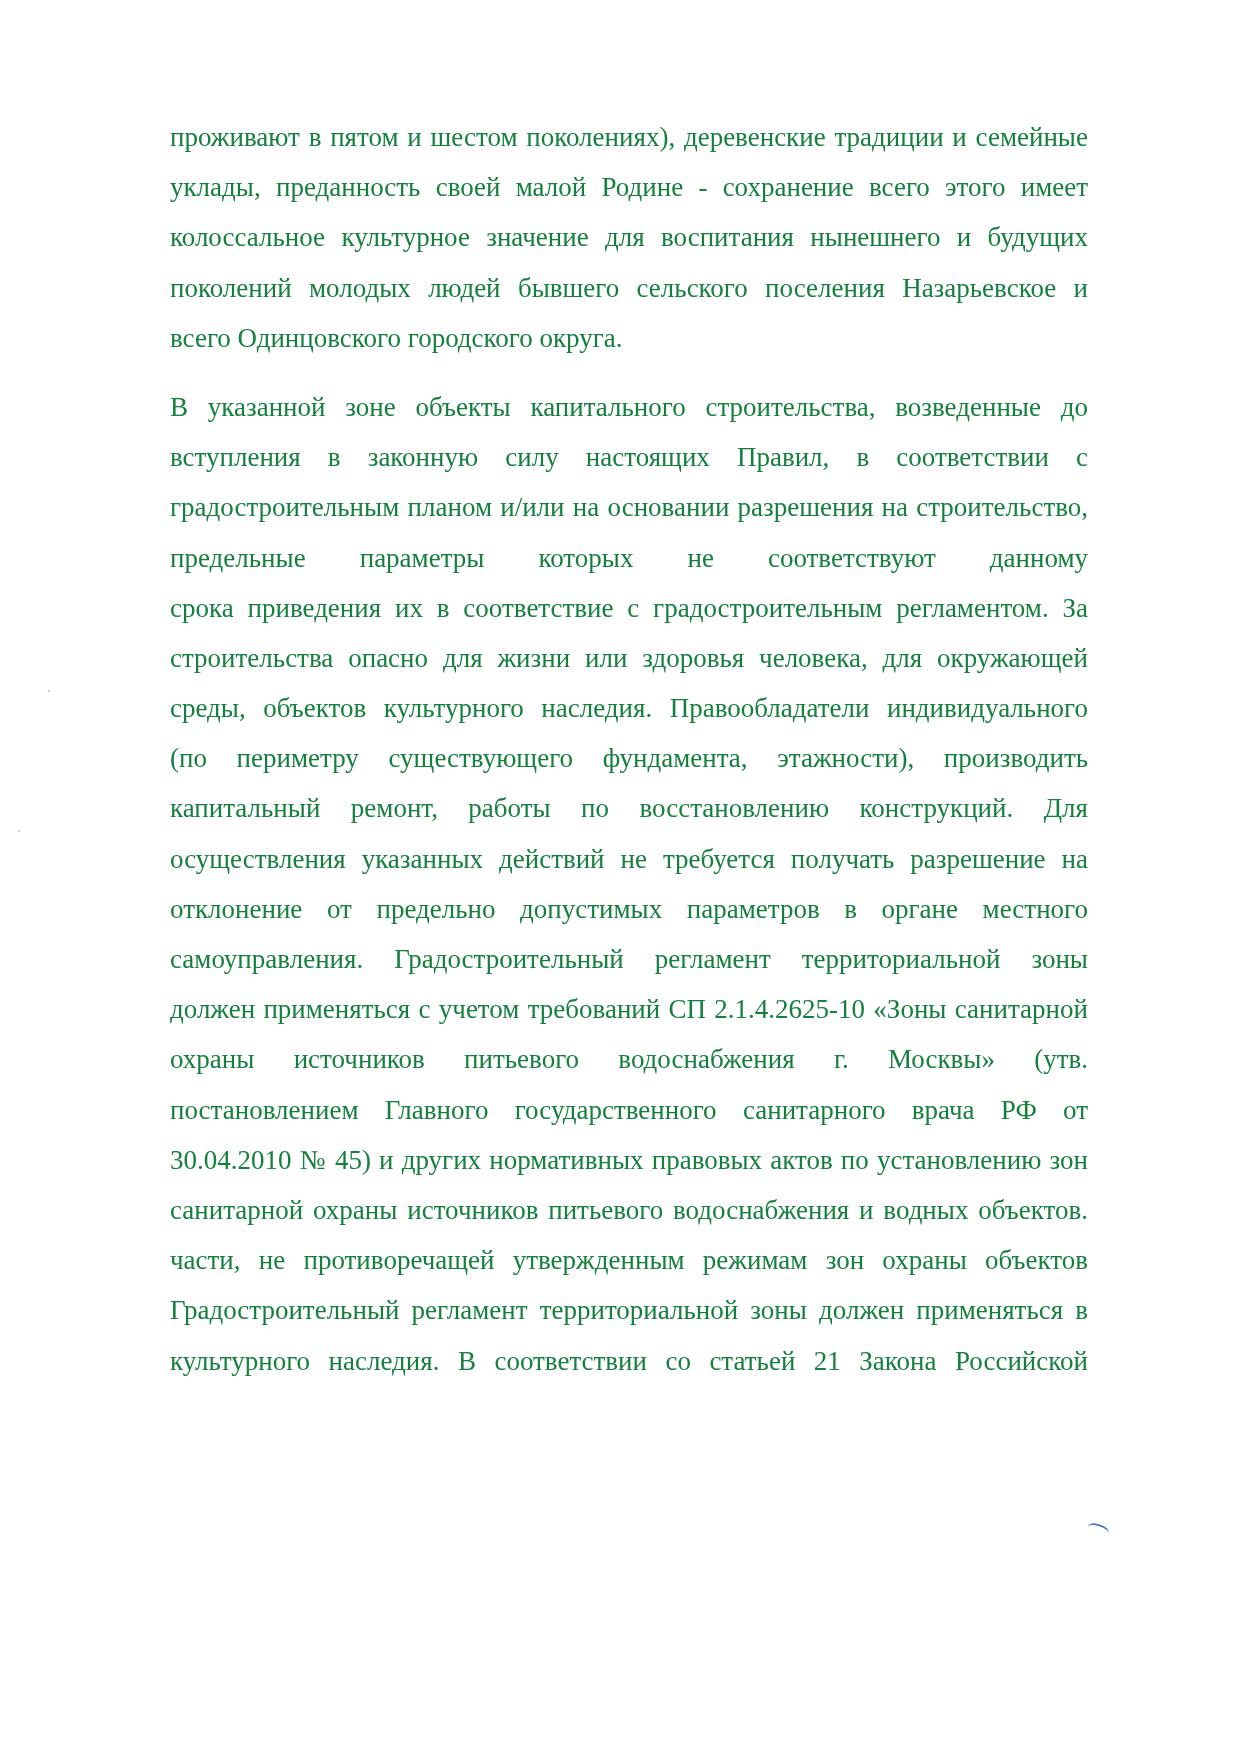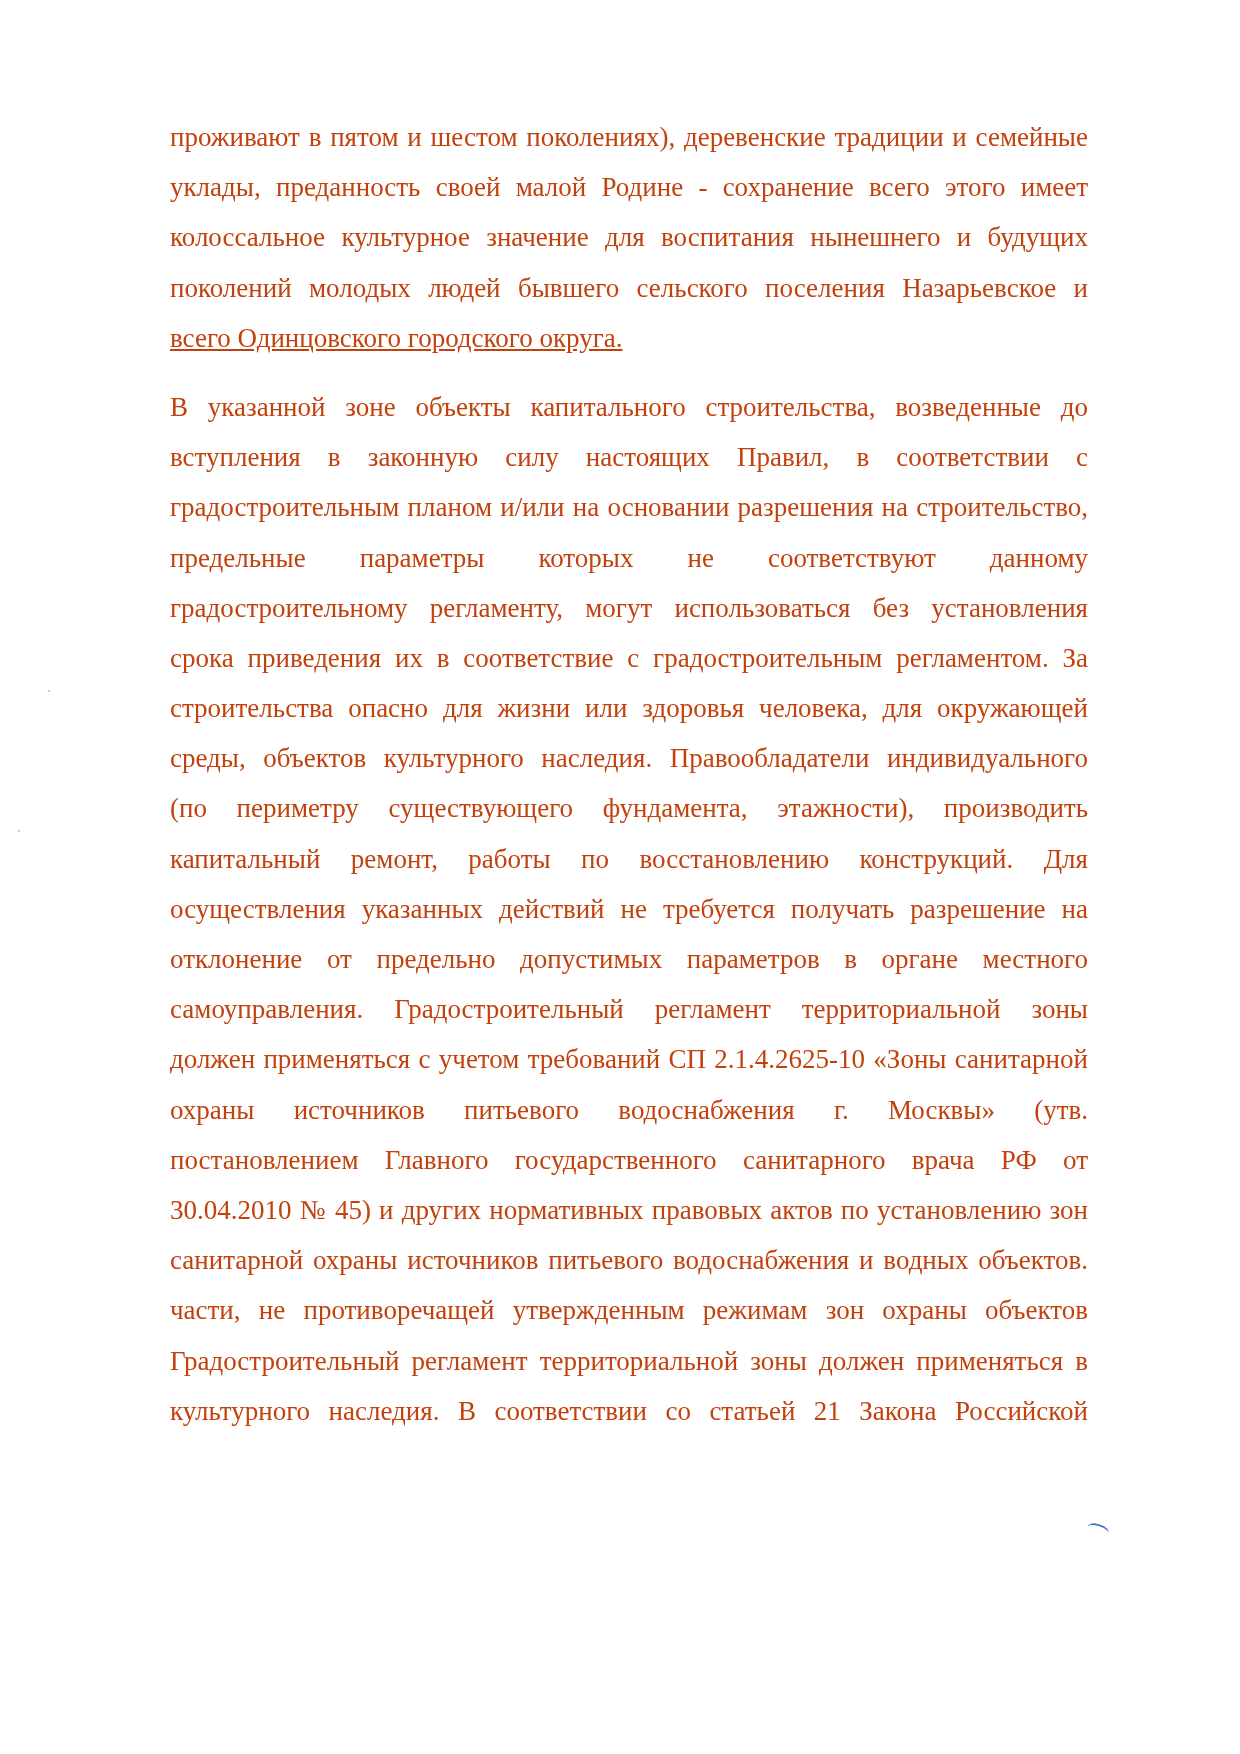--- a/index.html
+++ b/index.html
@@ -1,26 +1,26 @@
 <!DOCTYPE html>
 <html><head>
   <meta charset="utf-8">
   <style>
     html, body { margin: 0; padding: 0; background: #ffffff; }
     body { width: 1240px; height: 1754px; position: relative; overflow: hidden; }
     .page {
       position: absolute; left: 170px; top: 112px; width: 918px;
       font-family: "Liberation Serif", "DejaVu Serif", serif;
-      font-size: 27px; color: #c2410c;
+      font-size: 27px; color: #15803d;
     }
     .line {
       display: block; height: 50.2px; line-height: 50.2px;
       white-space: nowrap; text-align: justify; text-align-last: justify;
     }
-    .line.last { text-align-last: left; text-decoration: underline; }
+    .line.last { text-align-last: left; }
     .para-gap { height: 19px; }
     .blue-mark {
       position: absolute; left: 1087px; top: 1524px; width: 22px; height: 10px;
       border-top: 2px solid #4a78c8; border-radius: 50% 50% 0 0;
       transform: rotate(18deg);
     }
     .speck { position: absolute; width: 2px; height: 2px; background: #bbb; border-radius: 50%; }
   </style>
 </head>
 <body>
@@ -32,21 +32,20 @@
     <span class="line">колоссальное культурное значение для воспитания нынешнего и будущих</span>
     <span class="line">поколений молодых людей бывшего сельского поселения Назарьевское и</span>
     <span class="line last">всего Одинцовского городского округа.</span>
   </div>
   <div class="para-gap"></div>
   <div>
     <span class="line">В указанной зоне объекты капитального строительства, возведенные до</span>
     <span class="line">вступления в законную силу настоящих Правил, в соответствии с</span>
     <span class="line">градостроительным планом и/или на основании разрешения на строительство,</span>
     <span class="line">предельные параметры которых не соответствуют данному</span>
-    <span class="line">градостроительному регламенту, могут использоваться без установления</span>
     <span class="line">срока приведения их в соответствие с градостроительным регламентом. За</span>
     <span class="line">строительства опасно для жизни или здоровья человека, для окружающей</span>
     <span class="line">среды, объектов культурного наследия. Правообладатели индивидуального</span>
     <span class="line">(по периметру существующего фундамента, этажности), производить</span>
     <span class="line">капитальный ремонт, работы по восстановлению конструкций. Для</span>
     <span class="line">осуществления указанных действий не требуется получать разрешение на</span>
     <span class="line">отклонение от предельно допустимых параметров в органе местного</span>
     <span class="line">самоуправления.  Градостроительный регламент территориальной зоны</span>
     <span class="line">должен применяться с учетом требований СП 2.1.4.2625-10 «Зоны санитарной</span>
     <span class="line">охраны источников питьевого водоснабжения г. Москвы» (утв.</span>

